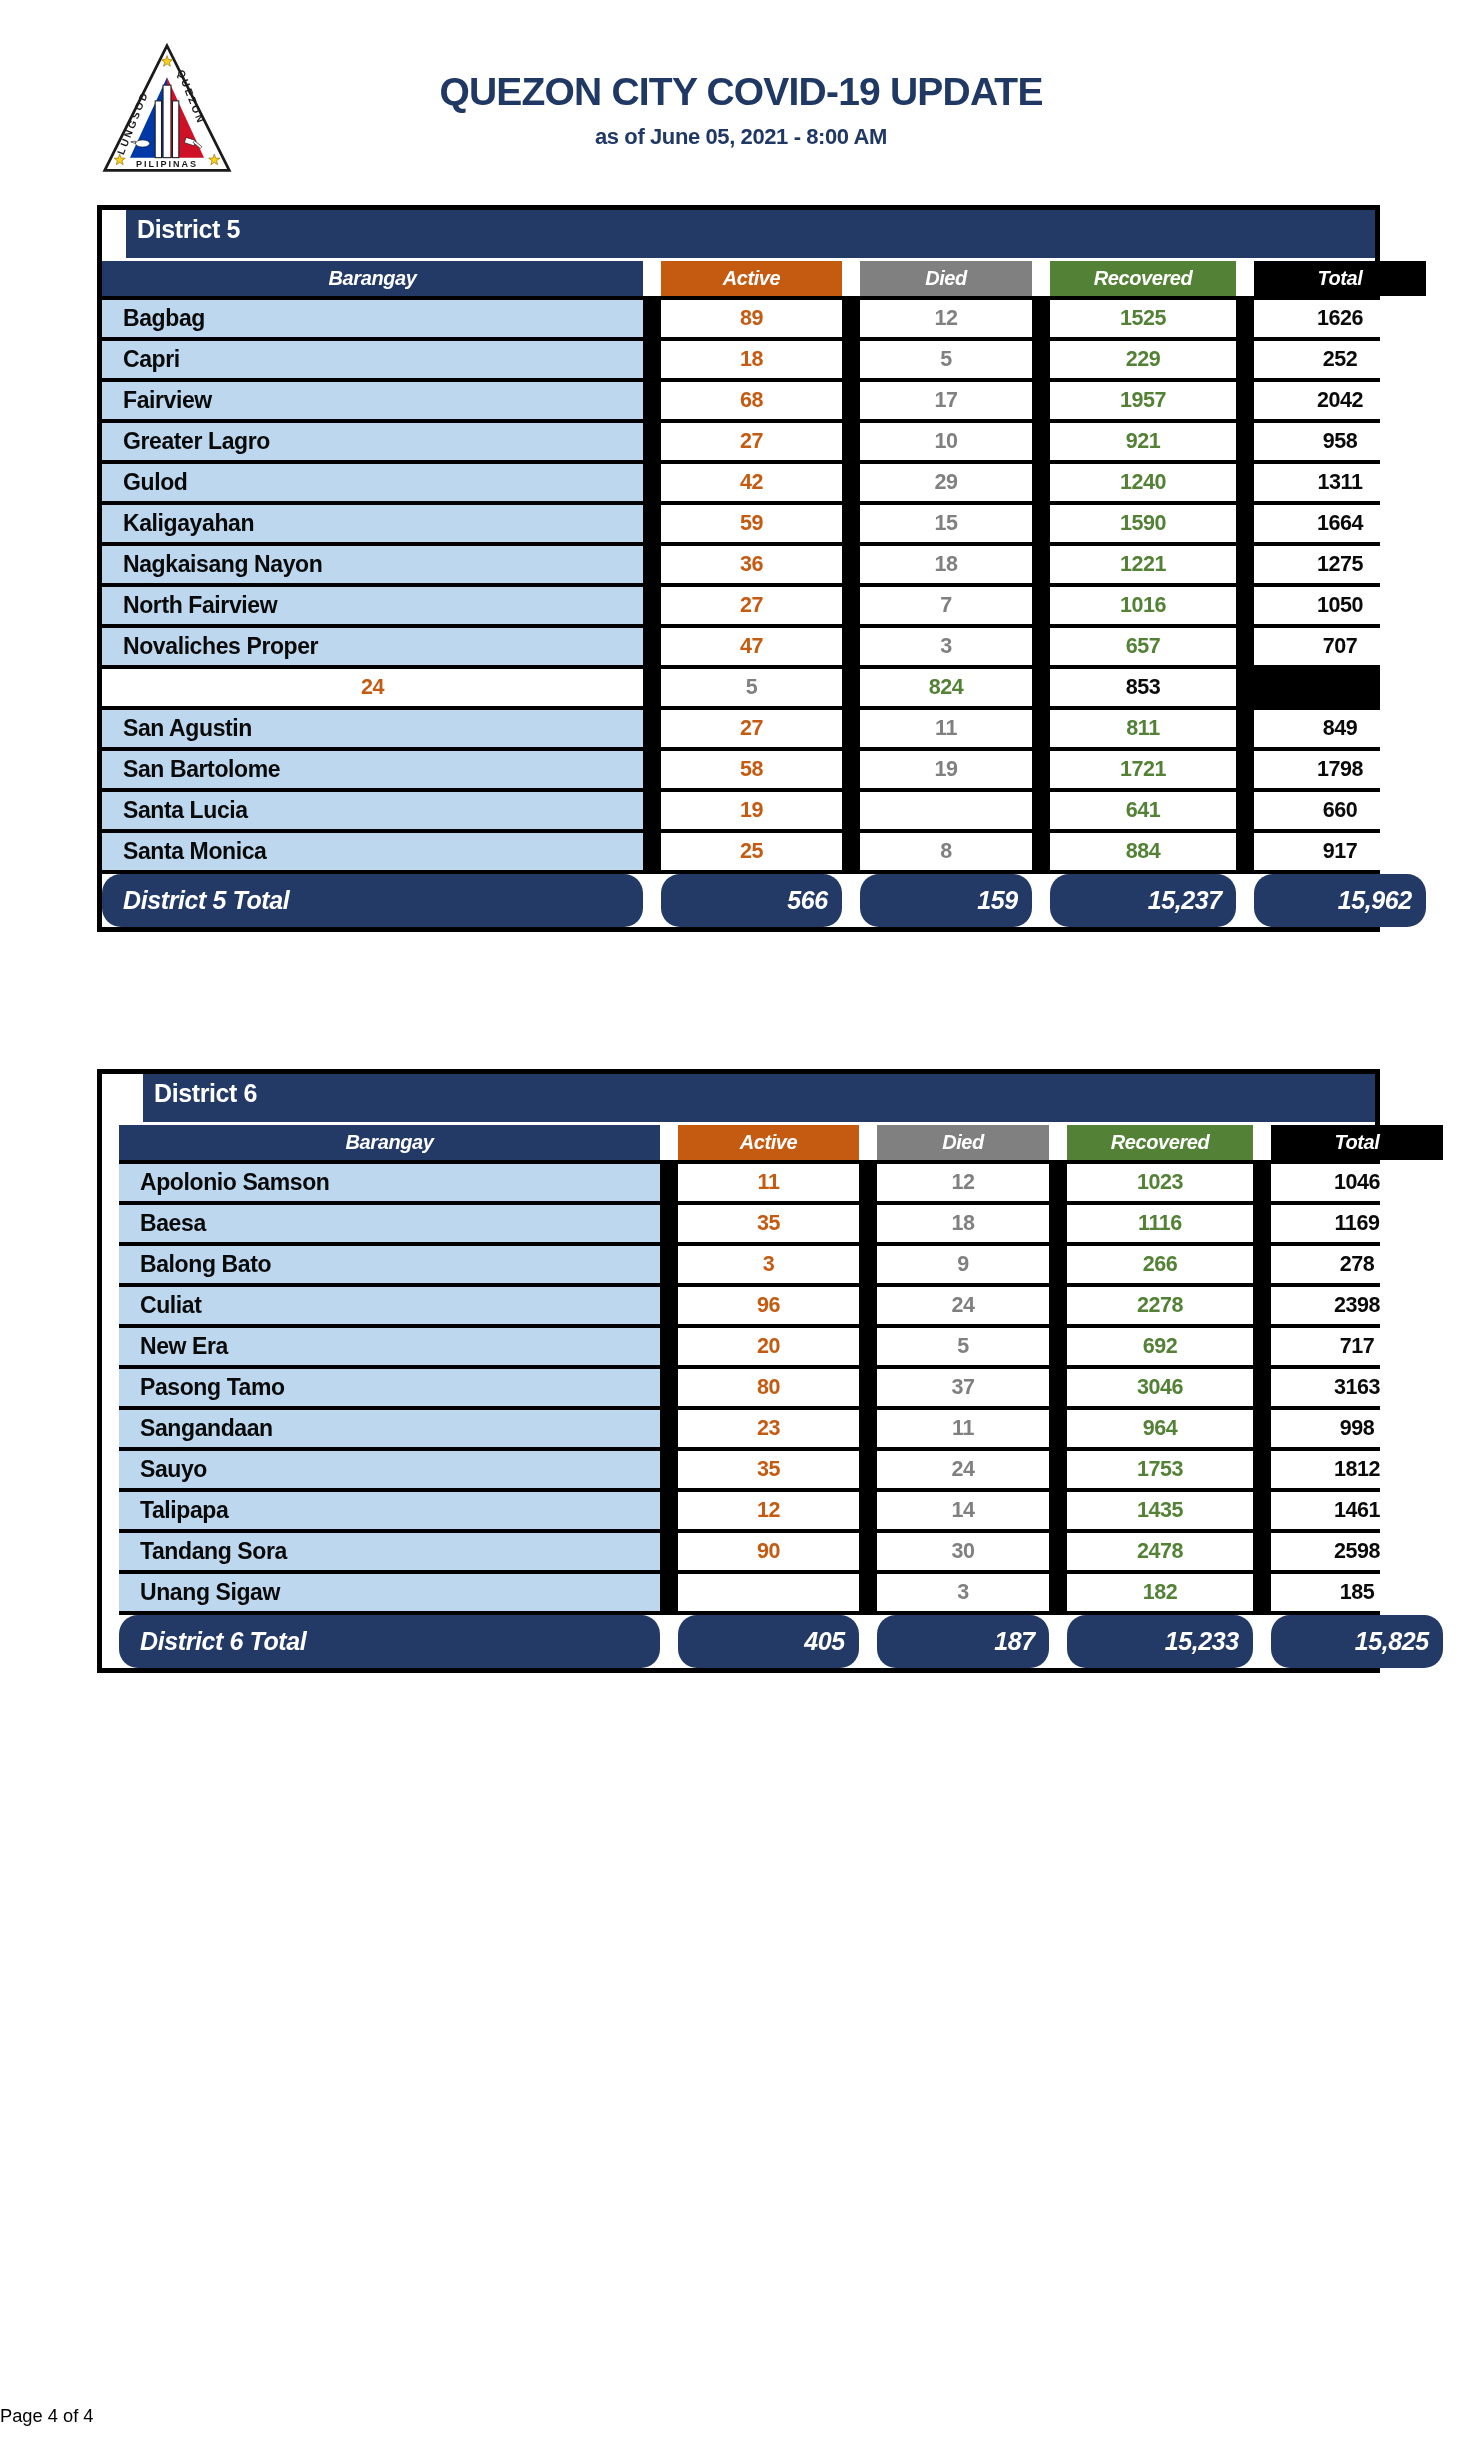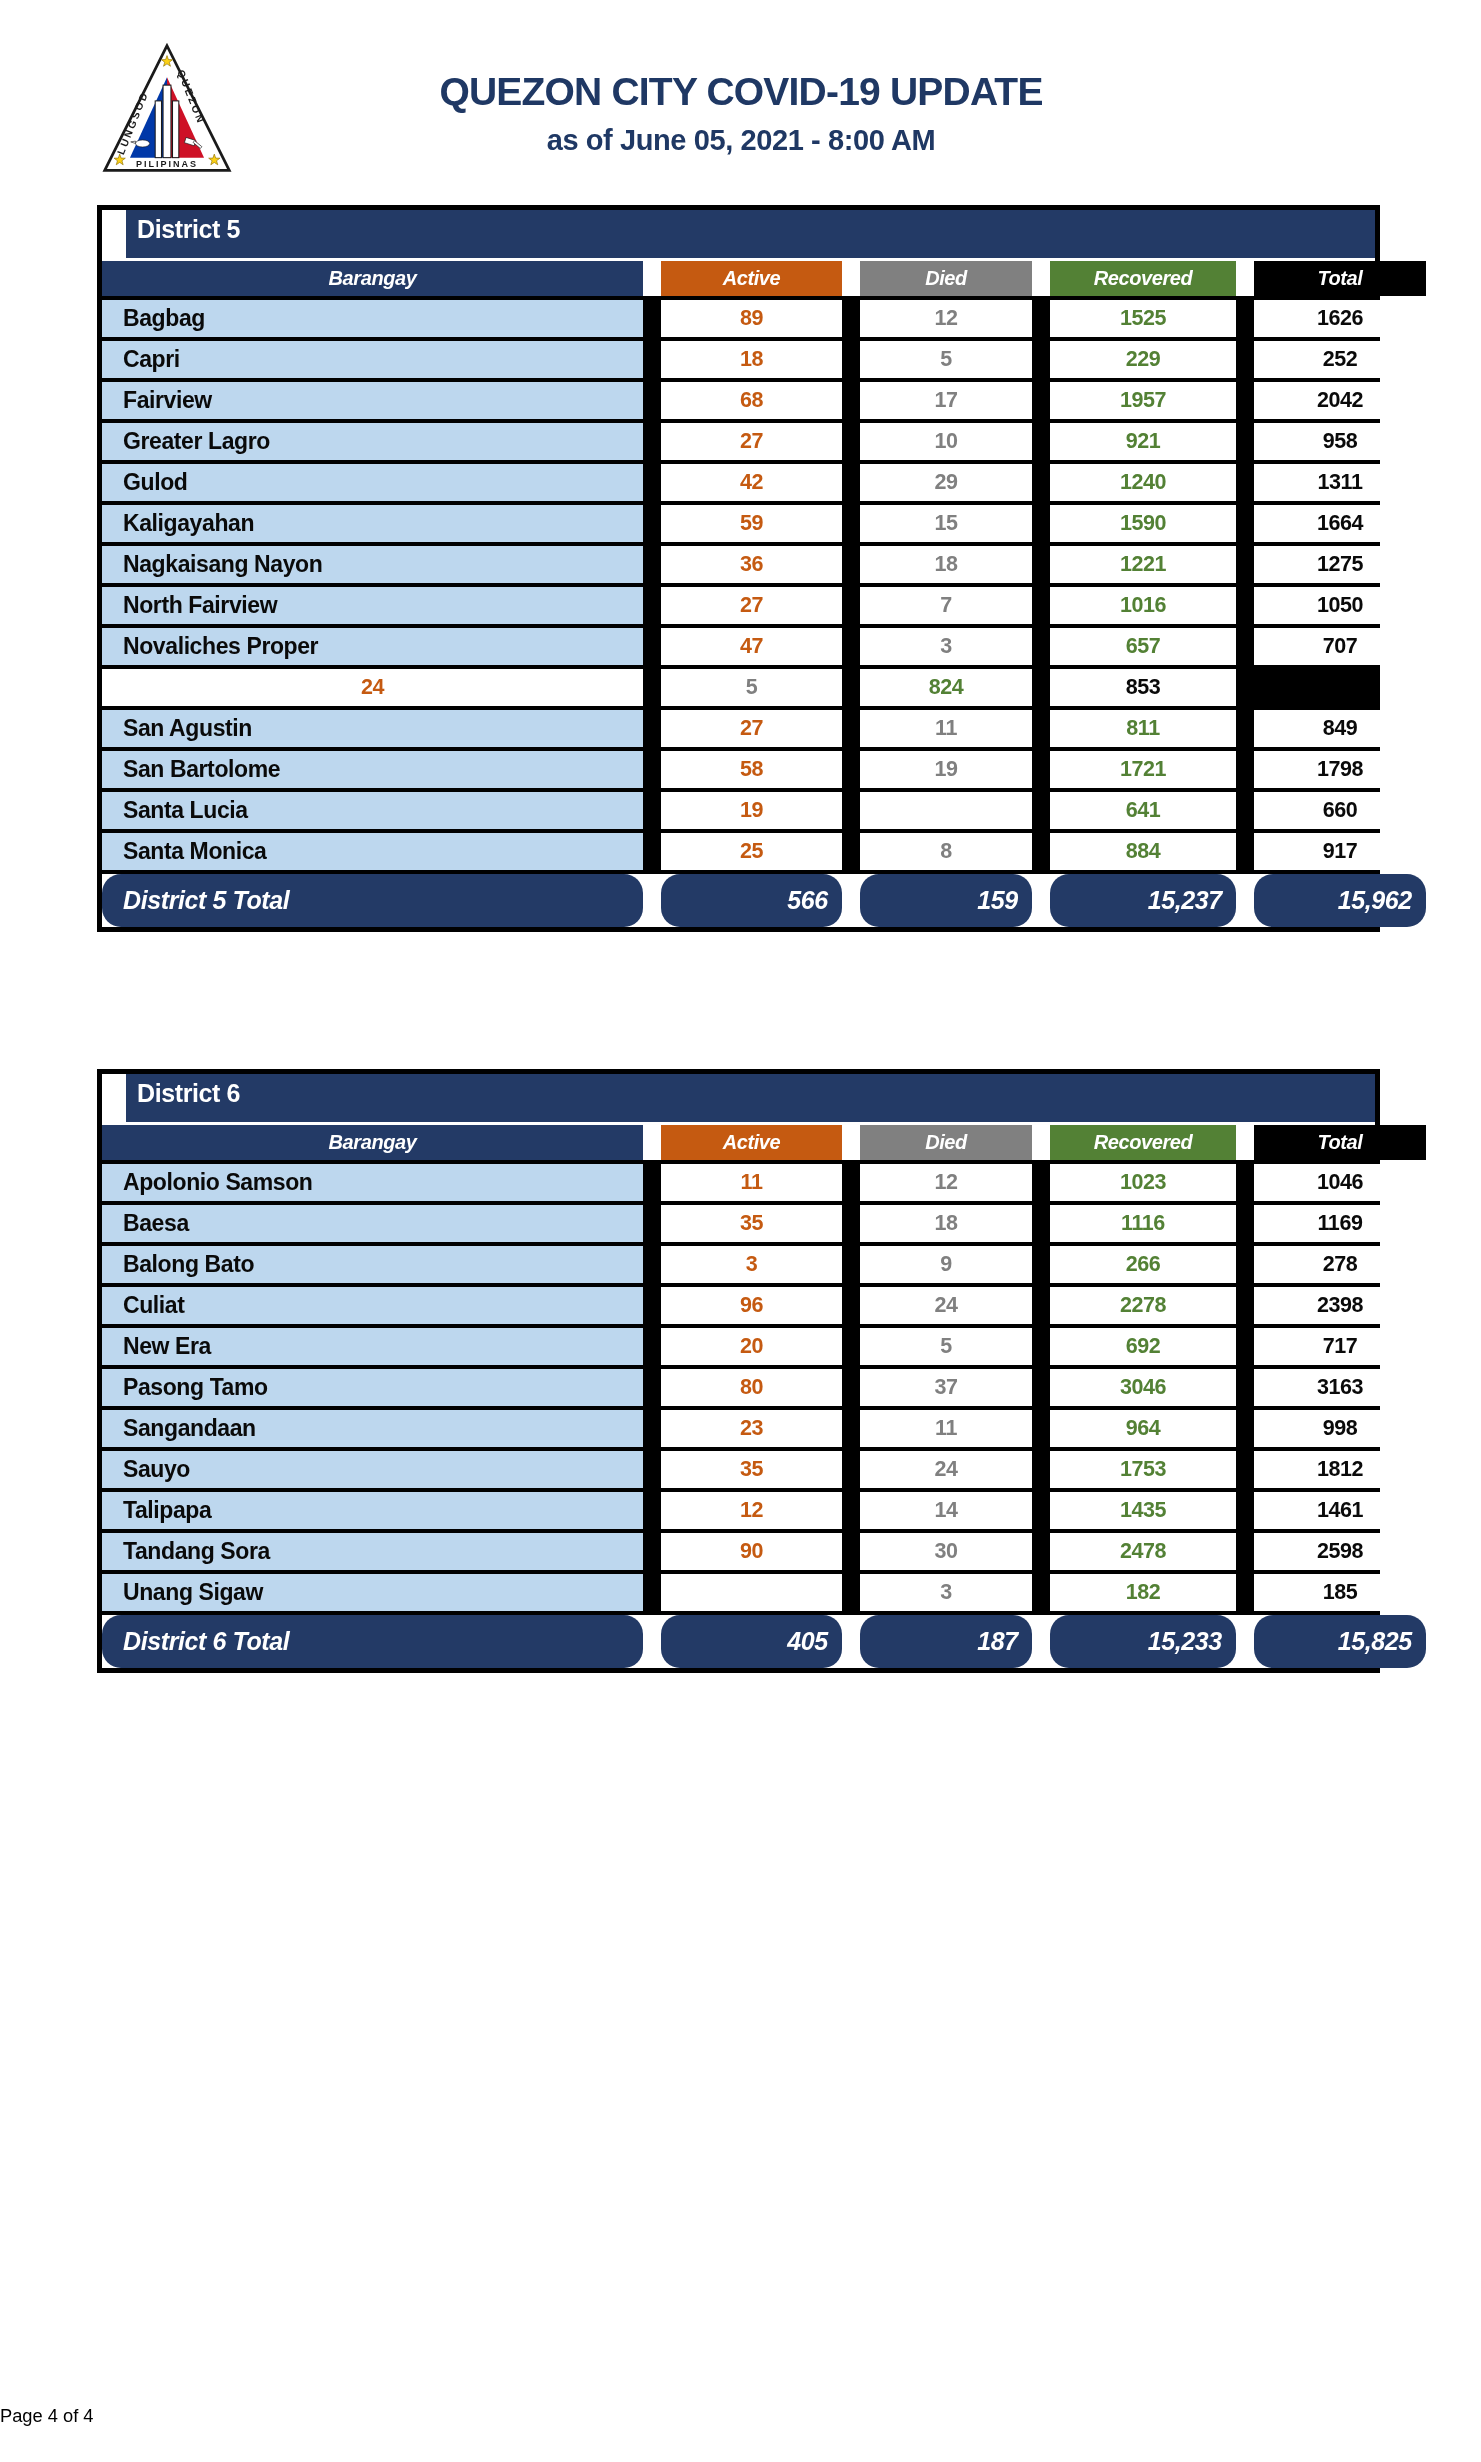--- a/index.html
+++ b/index.html
@@ -8,26 +8,26 @@
   }
   *{box-sizing:border-box;}
   html,body{margin:0;padding:0;background:#ffffff;}
   body{width:1482px;height:2462px;font-family:"Liberation Sans",sans-serif;}
   .sheet{position:relative;width:1482px;height:2462px;background:#fff;overflow:hidden;}
 
   
   .logo{position:absolute;left:100px;top:38px;width:134px;height:140px;}
   .header-text{position:absolute;left:0;top:72px;width:100%;text-align:center;}
   .page-title{margin:0;font-size:39px;font-weight:bold;color:var(--title_navy);letter-spacing:-0.8px;line-height:1.05;}
-  .page-subtitle{margin:11px 0 0 0;font-size:29px;font-weight:bold;color:var(--title_navy);letter-spacing:-0.4px;}
+  .page-subtitle{margin:11px 0 0 0;font-size:22px;font-weight:bold;color:var(--title_navy);letter-spacing:-0.4px;}
 
   
   .dtable{position:absolute;left:97px;width:1283px;border:5.6px solid var(--blk);background:#fff;}
   .dtable.t5{top:205px;}
-  .dtable.t6{top:1069px;}
+  .dtable.t6{top:1069px;padding-left:17px;}
   .district-bar{height:48px;line-height:38px;background:var(--navy);color:#fff;font-weight:bold;font-size:25px;padding-left:11px;letter-spacing:-0.4px;margin-left:24px;}
   .grid-cols{display:grid;grid-template-columns:541px 181px 172px 186px 172px;column-gap:18px;}
   .header-row{background:#fff;border-top:3.2px solid #fff;height:38px;}
   .hcell{height:35px;line-height:35px;text-align:center;color:#fff;font-weight:bold;font-style:italic;font-size:20px;letter-spacing:-0.4px;}
   .hcell.barangay{background:var(--navy);}
   .hcell.active{background:var(--orange);}
   .hcell.died{background:var(--gray);}
   .hcell.recovered{background:var(--green);}
   .hcell.total{background:var(--blk);}
   .tbody{display:flex;flex-direction:column;gap:4px;padding:4px 0;background:var(--blk);}

